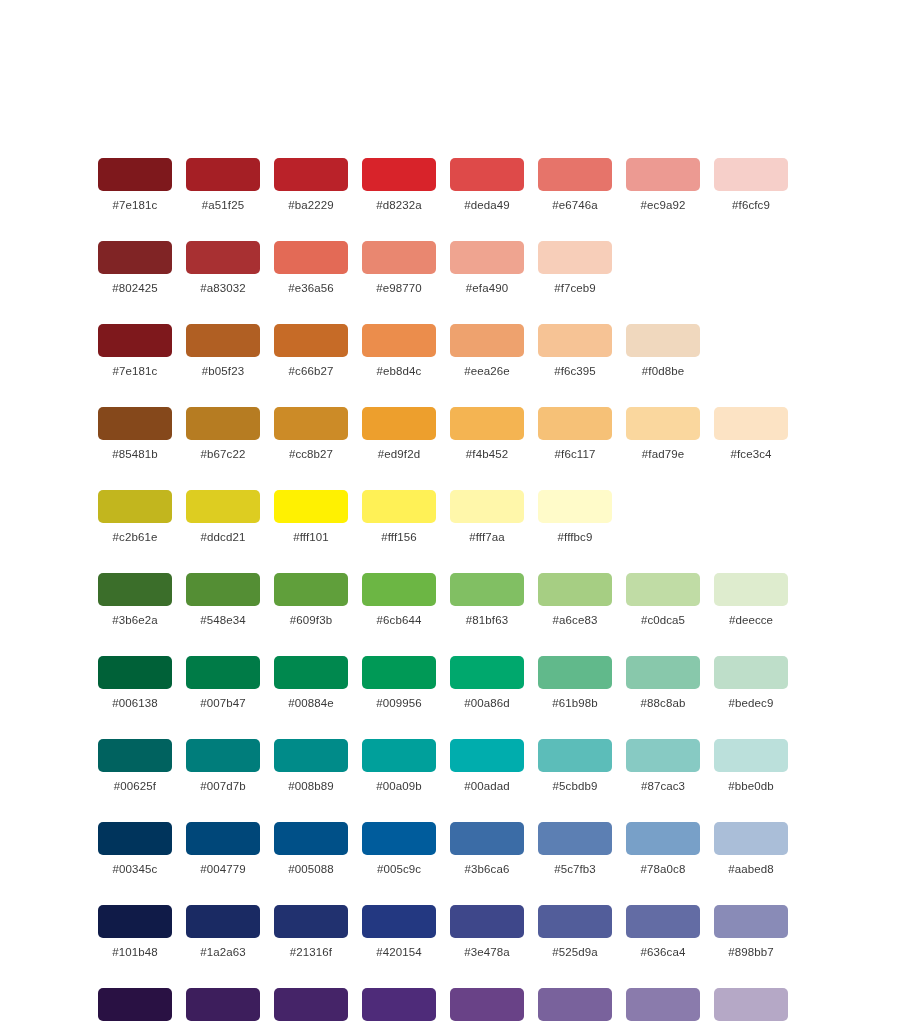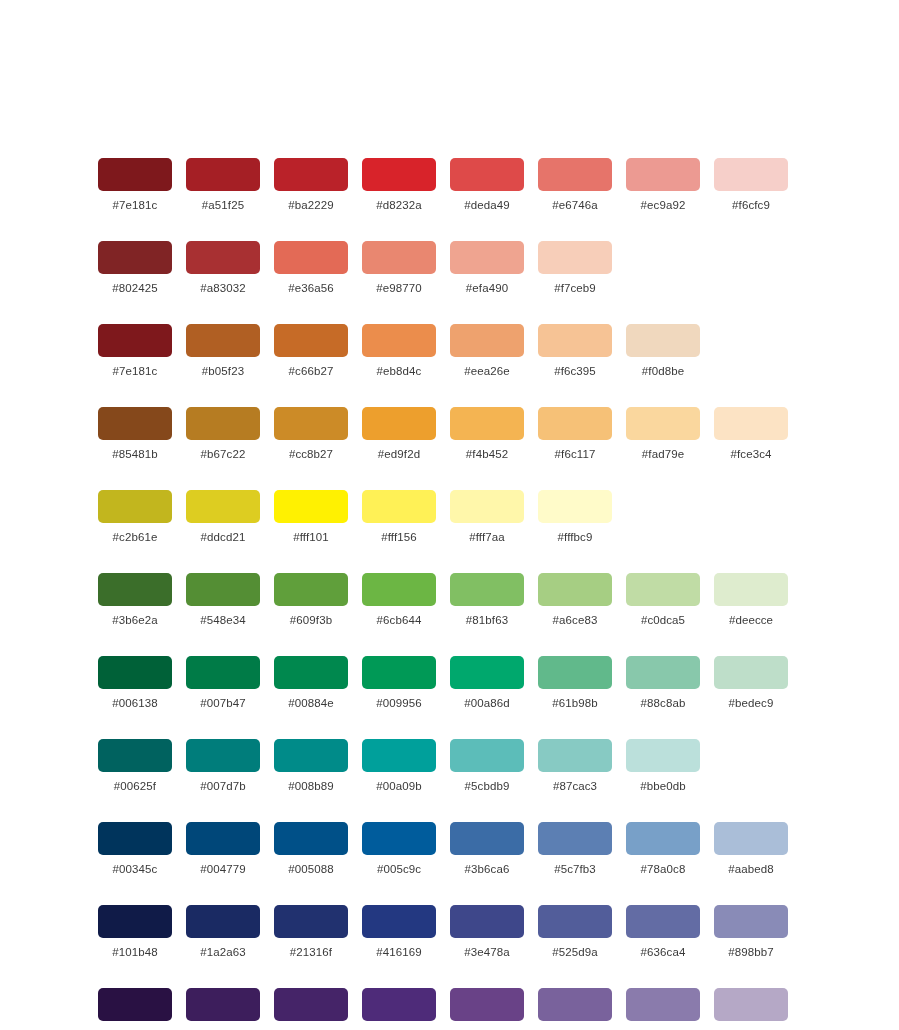--- a/index.html
+++ b/index.html
@@ -292,20 +292,24 @@
         </div>
         <div class="swatch-cell">
           <span class="swatch-chip" style="background: rgb(0, 139, 137);"></span>
           <div class="swatch-label">#008b89</div>
         </div>
         <div class="swatch-cell">
           <span class="swatch-chip" style="background: rgb(0, 160, 155);"></span>
           <div class="swatch-label">#00a09b</div>
         </div>
         <div class="swatch-cell">
+          <span class="swatch-chip" style="background: rgb(0, 173, 173);"></span>
+          <div class="swatch-label">#00adad</div>
+        </div>
+        <div class="swatch-cell">
           <span class="swatch-chip" style="background: rgb(92, 189, 185);"></span>
           <div class="swatch-label">#5cbdb9</div>
         </div>
         <div class="swatch-cell">
           <span class="swatch-chip" style="background: rgb(135, 202, 195);"></span>
           <div class="swatch-label">#87cac3</div>
         </div>
         <div class="swatch-cell">
           <span class="swatch-chip" style="background: rgb(187, 224, 219);"></span>
           <div class="swatch-label">#bbe0db</div>
@@ -353,21 +357,21 @@
         <div class="swatch-cell">
           <span class="swatch-chip" style="background: rgb(26, 42, 99);"></span>
           <div class="swatch-label">#1a2a63</div>
         </div>
         <div class="swatch-cell">
           <span class="swatch-chip" style="background: rgb(33, 49, 111);"></span>
           <div class="swatch-label">#21316f</div>
         </div>
         <div class="swatch-cell">
           <span class="swatch-chip" style="background: rgb(35, 56, 129);"></span>
-          <div class="swatch-label">#416169</div>
+          <div class="swatch-label">#420154</div>
         </div>
         <div class="swatch-cell">
           <span class="swatch-chip" style="background: rgb(62, 71, 138);"></span>
           <div class="swatch-label">#3e478a</div>
         </div>
         <div class="swatch-cell">
           <span class="swatch-chip" style="background: rgb(82, 93, 154);"></span>
           <div class="swatch-label">#525d9a</div>
         </div>
         <div class="swatch-cell">

